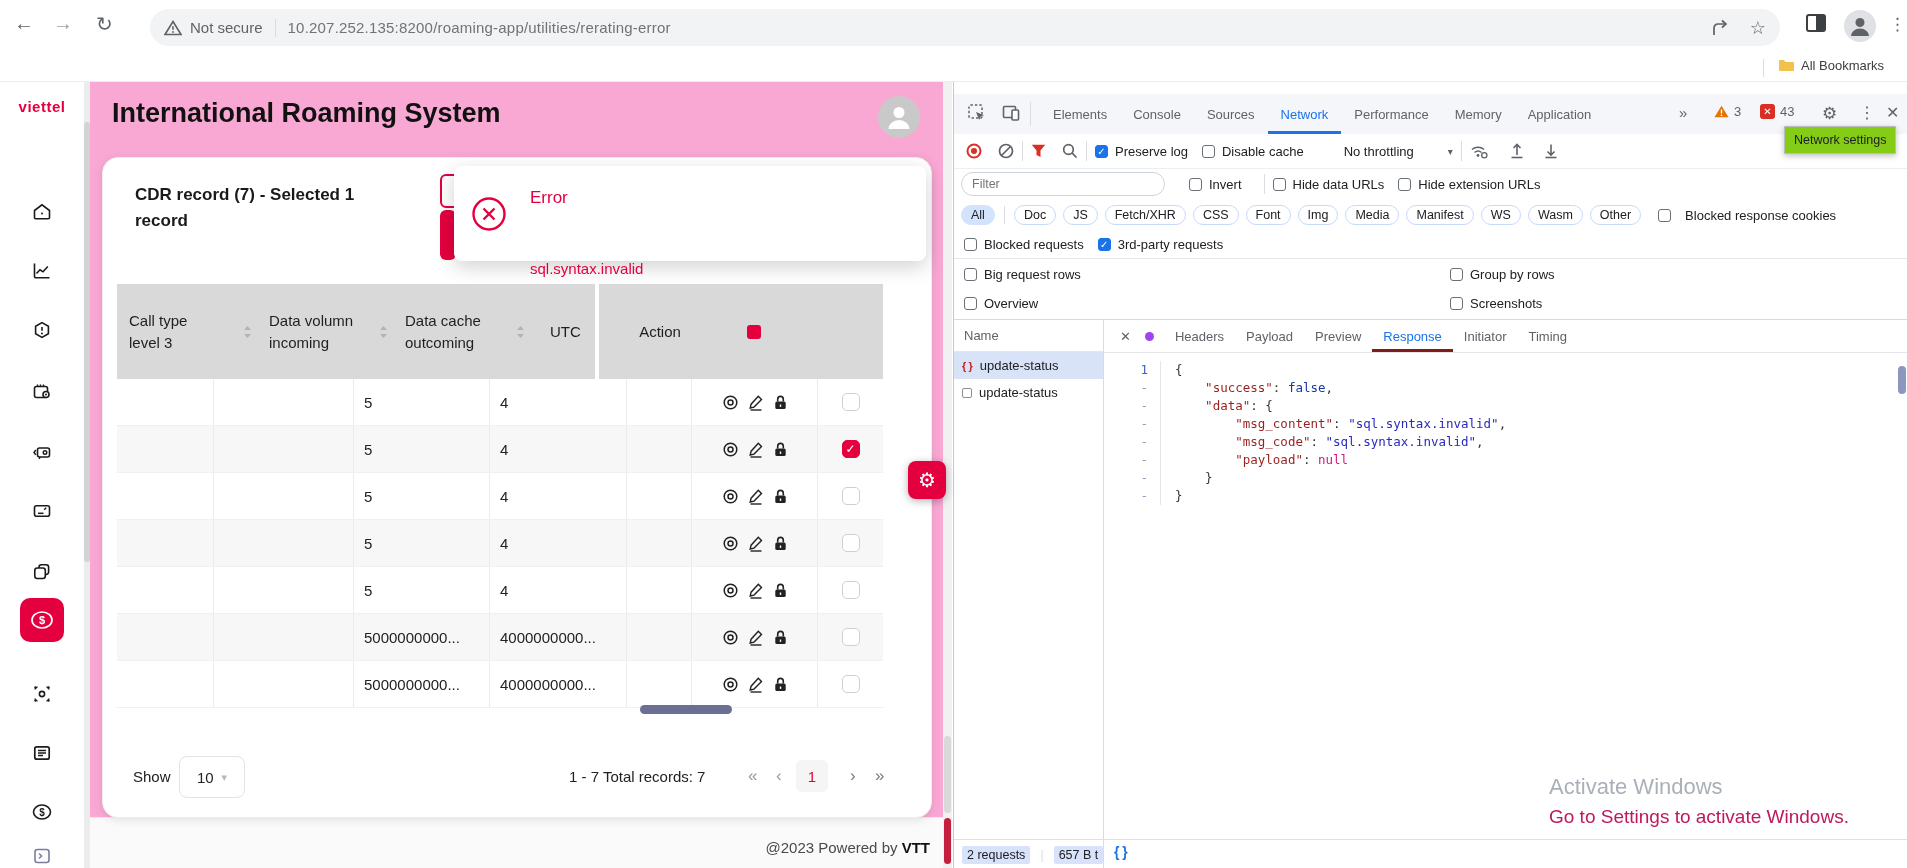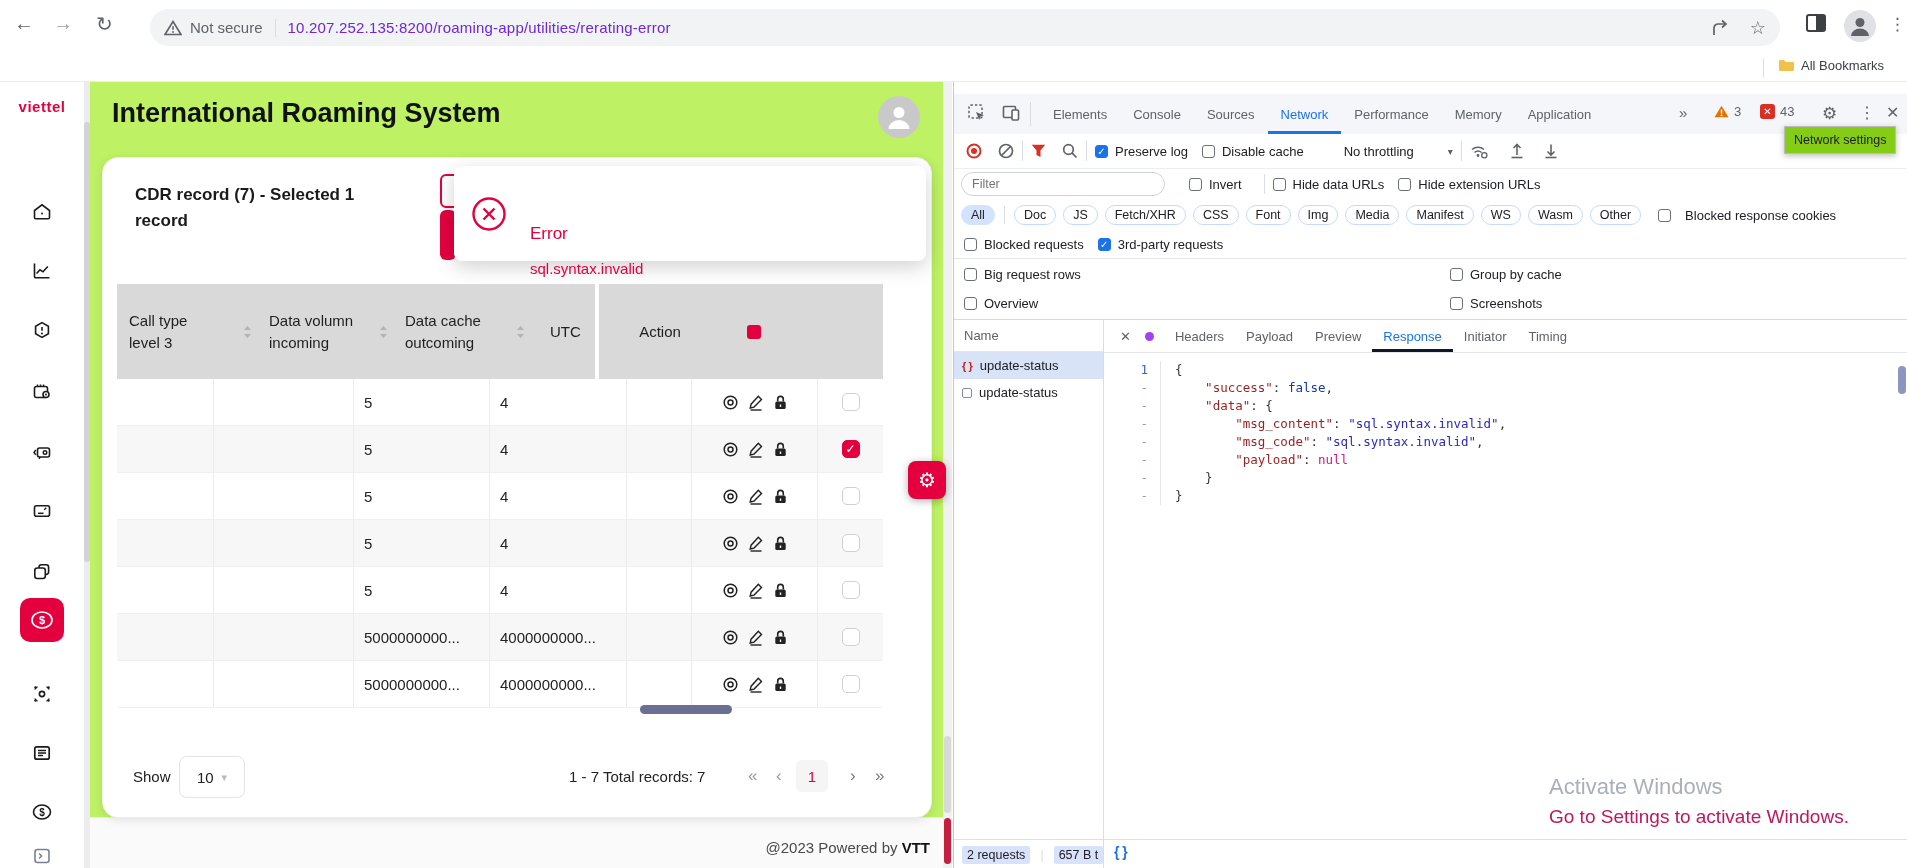--- a/index.html
+++ b/index.html
@@ -4,21 +4,21 @@
 <style>
   html,body{margin:0;padding:0;width:1907px;height:868px;overflow:hidden;
     font-family:"Liberation Sans",sans-serif;background:#fff;color:#202124;}
   
   #topbar{position:absolute;left:0;top:0;width:1907px;height:55px;background:#fff;}
   .navic{position:absolute;top:12px;font-size:20px;color:#5f6368;cursor:pointer;}
   #omnibox{position:absolute;left:150px;top:9px;width:1630px;height:37px;background:#f1f3f4;
     border-radius:19px;display:flex;align-items:center;padding:0 14px;box-sizing:border-box;}
   #omnibox .sec{color:#5f6368;font-size:15px;margin-left:8px;}
   #omnibox .div{width:1px;height:18px;background:#dadce0;margin:0 12px;}
-  #omnibox .url{color:#6d28d9;font-size:15px;letter-spacing:.2px;}
+  #omnibox .url{color:#737373;font-size:15px;letter-spacing:.2px;}
   #omnibox .grow{flex:1;}
   .chromeic{color:#5f6368;font-size:18px;margin-left:18px;}
   #sidepanel-ic{position:absolute;left:1806px;top:14px;width:20px;height:18px;border:2px solid #3c4043;
     border-radius:3px;box-sizing:border-box;}
   #sidepanel-ic div{position:absolute;right:0;top:0;width:8px;height:14px;background:#3c4043;}
   #chrome-avatar{position:absolute;left:1844px;top:10px;width:32px;height:32px;border-radius:50%;background:#dfe1e5;}
   #bookmarksbar{position:absolute;left:0;top:55px;width:1907px;height:26px;background:#fff;border-bottom:1px solid #ededed;}
   #bookmarksbar .bdiv{position:absolute;left:1763px;top:4px;width:1px;height:18px;background:#dadce0;}
   #allbm{position:absolute;left:1778px;top:3px;display:flex;align-items:center;gap:7px;font-size:13px;color:#3c4043;}
   
@@ -26,33 +26,33 @@
   
   #sidebar{position:absolute;left:0;top:0;width:84px;height:786px;background:#fff;}
   #brand{position:absolute;left:0;top:16px;width:84px;text-align:center;font-size:15px;font-weight:bold;
     color:#e4003f;letter-spacing:.5px;}
   .sbitem{position:absolute;left:30px;width:24px;height:24px;cursor:pointer;}
   .sbactive{position:absolute;left:20px;width:44px;height:44px;background:#e4003f;border-radius:10px;
     display:flex;align-items:center;justify-content:center;cursor:pointer;}
   #side-scroll{position:absolute;left:84px;top:0;width:6px;height:786px;background:#ececec;}
   #side-scroll .thumb{position:absolute;left:0;top:40px;width:6px;height:440px;background:#d3d3d3;border-radius:3px;}
   
-  #appmain{position:absolute;left:90px;top:0;width:853px;height:786px;background:#bef264;}
+  #appmain{position:absolute;left:90px;top:0;width:853px;height:786px;background:#f9a8d4;}
   #app-title{position:absolute;left:22px;top:16px;font-size:27px;font-weight:bold;color:#111;}
   #app-avatar{position:absolute;left:788px;top:14px;width:42px;height:42px;border-radius:50%;background:#c9c9c9;
     display:flex;align-items:center;justify-content:center;}
   #card{position:absolute;left:12px;top:75px;width:828px;height:659px;background:#fff;border-radius:16px;
     border:1px solid #eee;box-shadow:0 2px 10px rgba(0,0,0,.10);}
   #card-title{position:absolute;left:32px;top:24px;width:270px;font-size:17px;font-weight:bold;color:#1a1a1a;line-height:1.5;}
   
   #toast-back1{position:absolute;left:337px;top:16px;width:16px;height:30px;background:#fff;border:2px solid #e4003f;border-radius:6px;}
   #toast-back2{position:absolute;left:337px;top:52px;width:16px;height:50px;background:#e4003f;border-radius:6px;}
   #toast{position:absolute;left:351px;top:8px;width:472px;height:95px;background:#fff;border-radius:8px;
     box-shadow:0 6px 20px rgba(0,0,0,.18);}
-  #toast .ttl{position:absolute;left:76px;top:22px;font-size:17px;color:#e4003f;margin-top:36px;}
+  #toast .ttl{position:absolute;left:76px;top:22px;font-size:17px;color:#e4003f;}
   #toast .msg{position:absolute;left:76px;top:56px;font-size:15px;color:#e4003f;margin-top:38px;}
   #toast-close{position:absolute;left:797px;top:-4px;width:28px;height:28px;border-radius:50%;background:#f1f1f1;
     color:#808080;font-size:16px;display:flex;align-items:center;justify-content:center;cursor:pointer;}
   
   #tbl{position:absolute;left:14px;top:126px;width:766px;}
   #thead{display:flex;background:#d9d9d9;height:95px;}
   .th{position:relative;display:flex;align-items:center;font-size:15px;font-weight:500;color:#1f1f1f;
     box-sizing:border-box;padding-left:12px;line-height:1.45;}
   .th .sort{position:absolute;right:5px;top:41px;}
   .c0{width:97px;} .c1{width:140px;} .c2{width:136px;} .c3{width:137px;} .c4{width:65px;} .c5{width:126px;} .c6{width:65px;}
@@ -134,21 +134,21 @@
   #req-head{height:32px;display:flex;align-items:center;padding-left:10px;color:#5f6368;border-bottom:1px solid #e4e6e9;box-sizing:border-box;}
   .reqrow{height:27px;display:flex;align-items:center;gap:7px;padding-left:8px;cursor:pointer;white-space:nowrap;overflow:hidden;}
   .reqrow.sel{background:#d9e3f8;}
   .jsonic{color:#c5221f;font-weight:bold;font-size:11px;}
   .fileic{width:10px;height:10px;border:1.5px solid #8a8f94;border-radius:2px;box-sizing:border-box;background:#fff;}
   #resp{position:absolute;left:150px;top:238px;width:804px;height:519px;}
   #resp-tabs{height:32px;border-bottom:1px solid #e4e6e9;display:flex;align-items:center;color:#5f6368;}
   #resp-tabs .x{margin:0 14px 0 16px;cursor:pointer;}
   .pdot{width:9px;height:9px;border-radius:50%;background:#a142f4;margin-right:10px;}
   .rtab{padding:0 11px;height:32px;display:flex;align-items:center;cursor:pointer;box-sizing:border-box;}
-  .rtab.active{color:#1a73e8;border-bottom:3px solid #0f172a;padding-top:3px;}
+  .rtab.active{color:#1a73e8;border-bottom:3px solid #7f1d1d;padding-top:3px;}
   #codewrap{position:absolute;left:0;top:33px;width:804px;height:486px;overflow:hidden;
     font-family:"DejaVu Sans Mono",monospace;font-size:12.5px;line-height:18px;padding-top:8px;}
   .codeline{display:flex;}
   .gut{width:44px;text-align:right;padding-right:12px;color:#8d9dc0;flex:none;border-right:1px solid #e6e6e6;}
   .gut.num{color:#3a66c4;}
   .code{white-space:pre;padding-left:14px;}
   .code .k{color:#9a1f1f;} .code .s{color:#2929be;} .code .kw{color:#16399d;}
   .code .nu{color:#d01884;} .code .p{color:#333;}
   #resp-scroll{position:absolute;left:944px;top:278px;width:9px;height:480px;}
   #resp-scroll .thumb{position:absolute;top:6px;left:0;width:8px;height:28px;background:#8c97bf;border-radius:4px;}
@@ -753,21 +753,21 @@
       <span class="dtlabel">Blocked requests</span>
       <span class="dtcb on">✓</span>
       <span class="dtlabel">3rd-party requests</span>
     </div>
     <div id="dt-divider1"></div>
     <div class="optrow" style="top:178px;">
       <span class="dtcb"></span>
       <span class="dtlabel">Big request rows</span>
       <span class="optright">
         <span class="dtcb"></span>
-        <span class="dtlabel">Group by cache</span>
+        <span class="dtlabel">Group by rows</span>
       </span>
     </div>
     <div class="optrow" style="top:207px;">
       <span class="dtcb"></span>
       <span class="dtlabel">Overview</span>
       <span class="optright">
         <span class="dtcb"></span>
         <span class="dtlabel">Screenshots</span>
       </span>
     </div>

